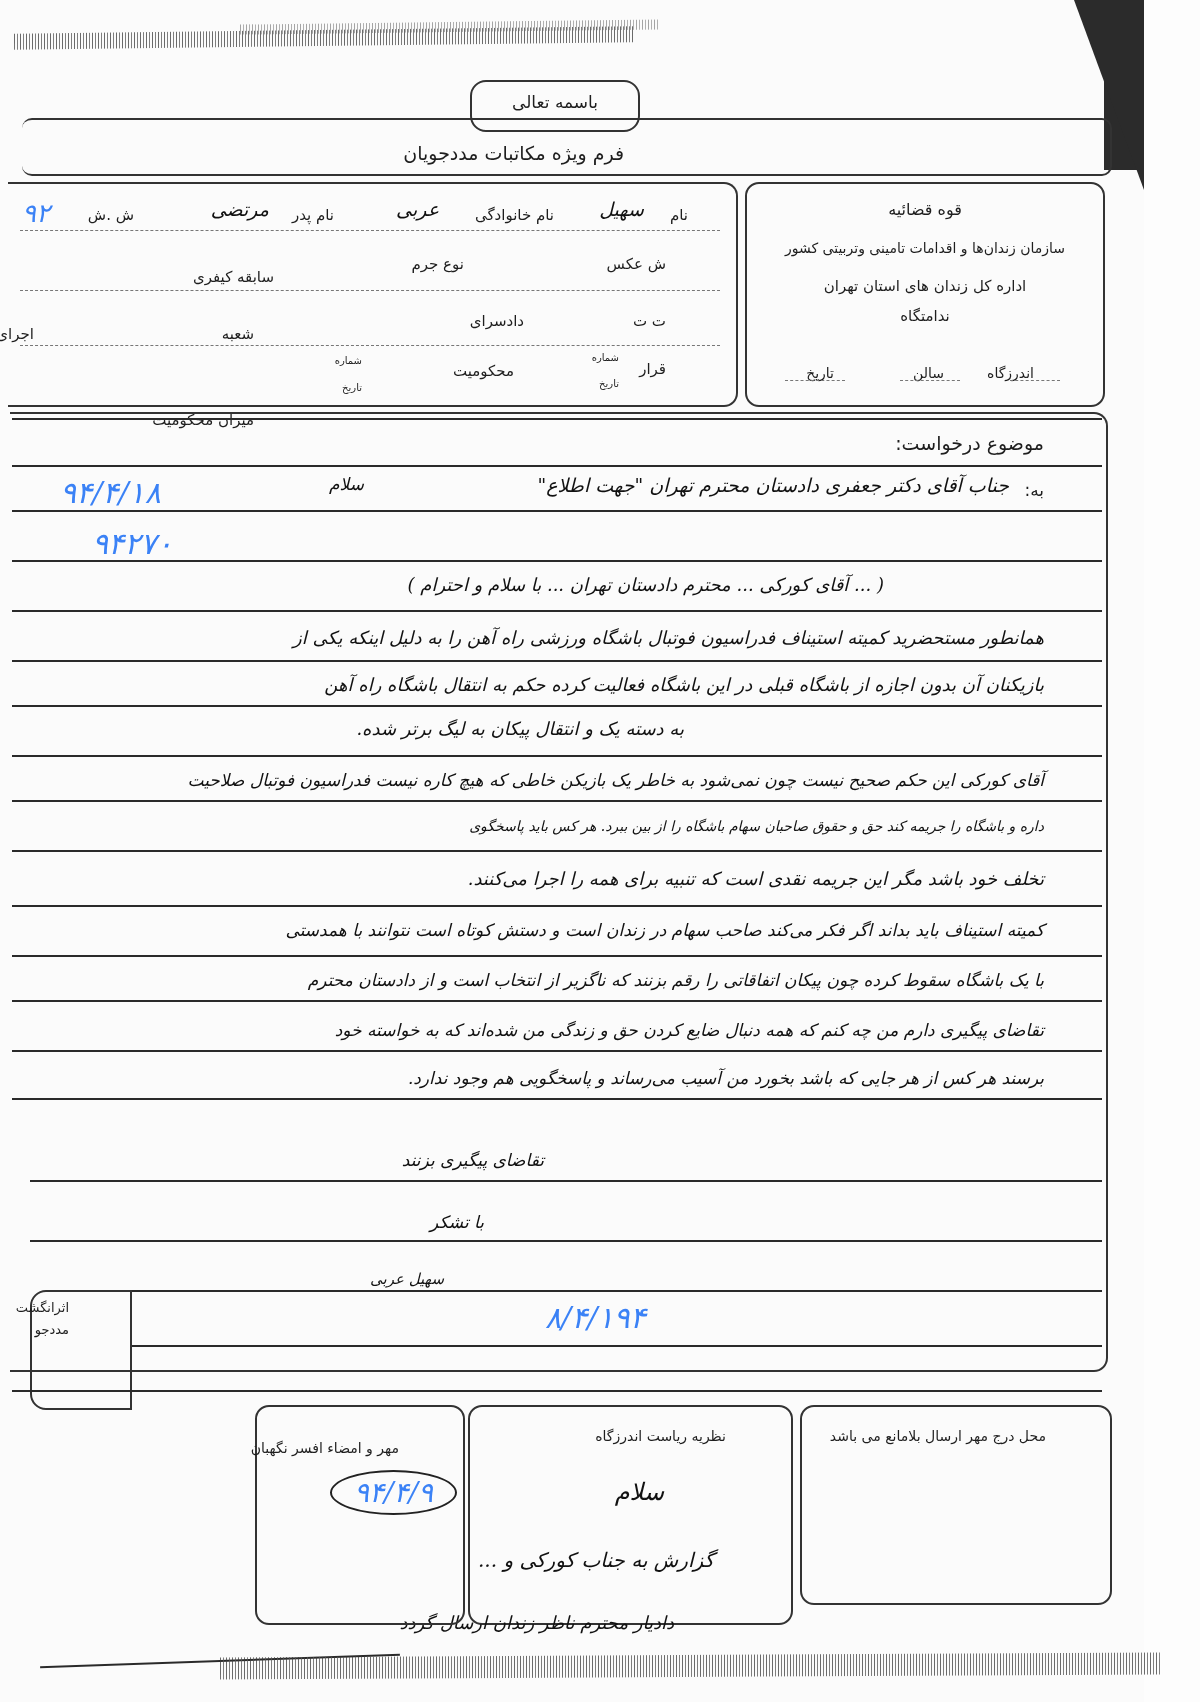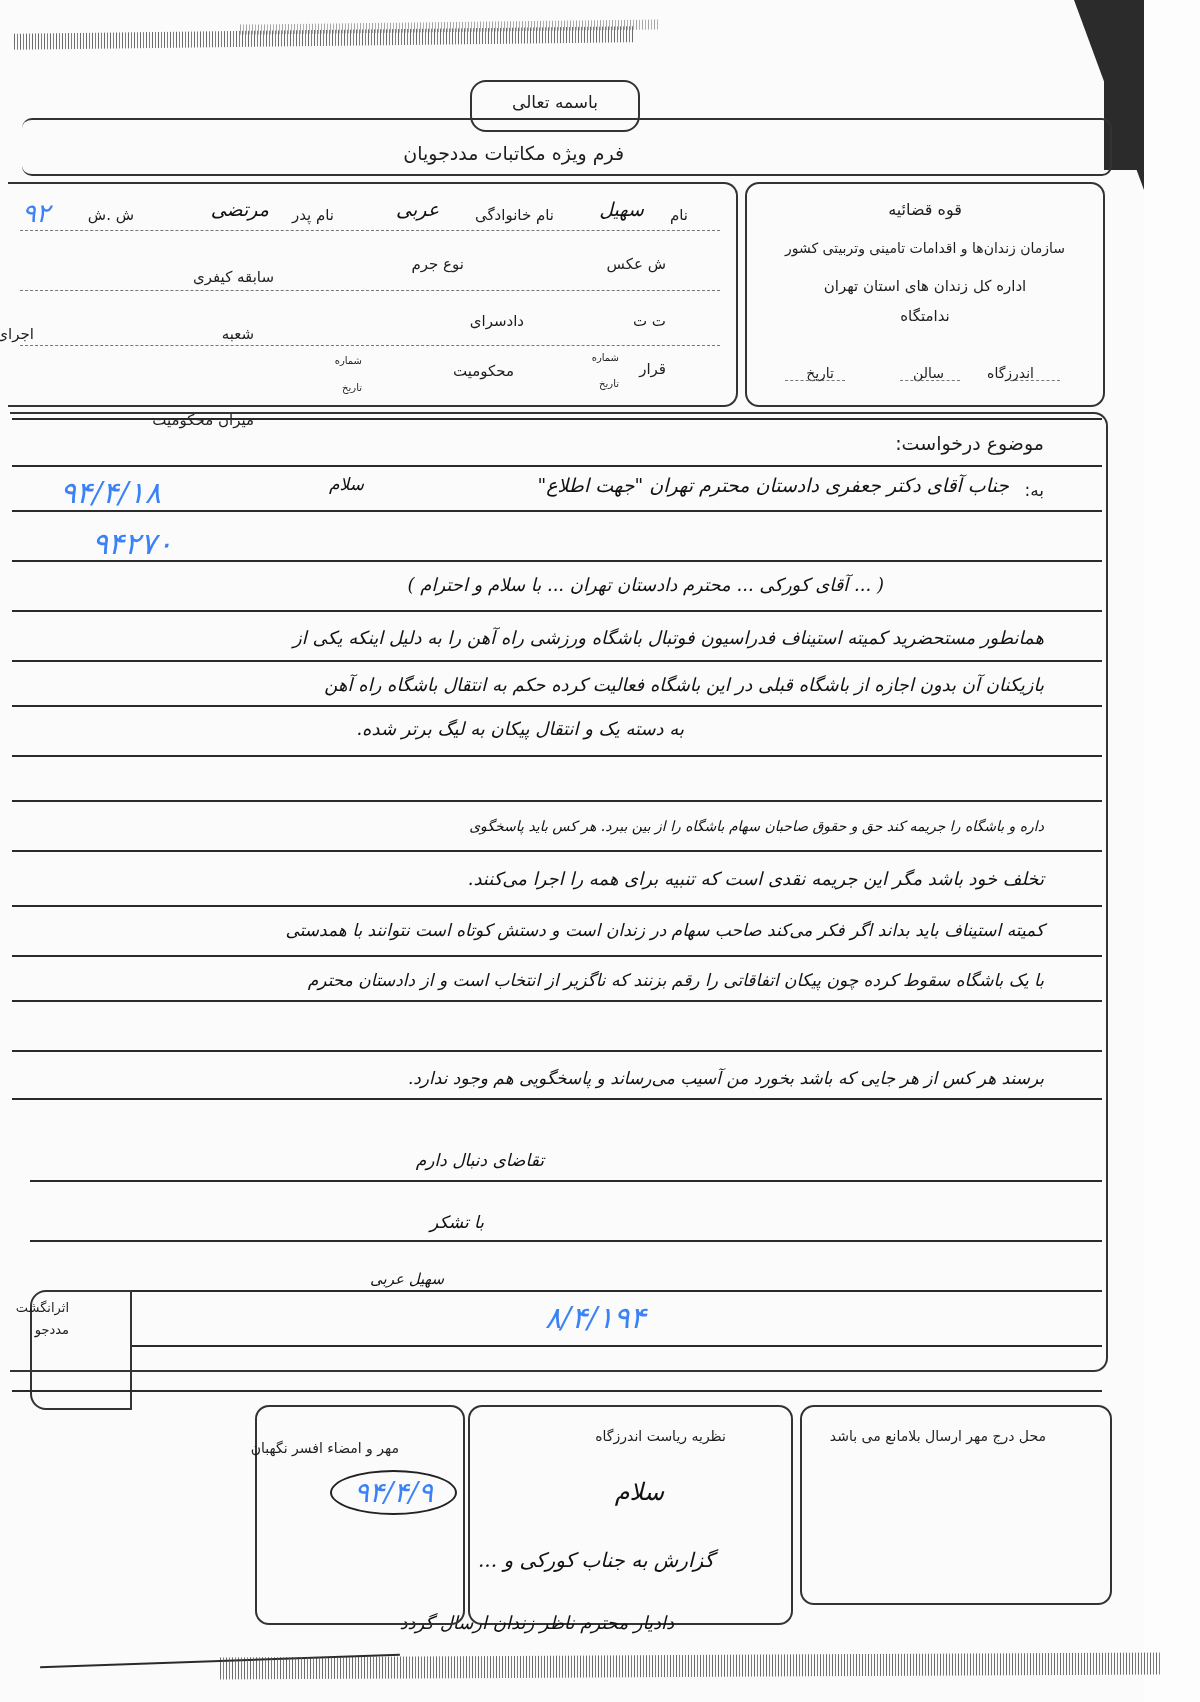--- a/index.html
+++ b/index.html
@@ -116,35 +116,37 @@
   <div class="hand" style="right:260px;top:574px;font-size:18px;">( ... آقای کورکی ... محترم دادستان تهران ... با سلام و احترام )</div>
   <div class="hline" style="left:12px;top:560px;width:1090px;"></div>
 
   <div class="hline" style="left:12px;top:610px;width:1090px;"></div>
   <div class="hand" style="right:100px;top:627px;font-size:18px;">همانطور مستحضرید کمیته استیناف فدراسیون فوتبال باشگاه ورزشی راه آهن را به دلیل اینکه یکی از</div>
   <div class="hline" style="left:12px;top:660px;width:1090px;"></div>
   <div class="hand" style="right:100px;top:674px;font-size:18px;">بازیکنان آن بدون اجازه از باشگاه قبلی در این باشگاه فعالیت کرده حکم به انتقال باشگاه راه آهن</div>
   <div class="hline" style="left:12px;top:705px;width:1090px;"></div>
   <div class="hand" style="right:460px;top:718px;font-size:18px;">به دسته یک و انتقال پیکان به لیگ برتر شده.</div>
   <div class="hline" style="left:12px;top:755px;width:1090px;"></div>
+  <div class="hand" style="right:100px;top:770px;font-size:17px;">آقای کورکی این حکم صحیح نیست چون نمی‌شود به خاطر یک بازیکن خاطی که هیچ کاره نیست فدراسیون فوتبال صلاحیت</div>
   <div class="hline" style="left:12px;top:800px;width:1090px;"></div>
   <div class="hand" style="right:100px;top:818px;font-size:14px;">داره و باشگاه را جریمه کند حق و حقوق صاحبان سهام باشگاه را از بین ببرد. هر کس باید پاسخگوی</div>
   <div class="hline" style="left:12px;top:850px;width:1090px;"></div>
   <div class="hand" style="right:100px;top:868px;font-size:18px;">تخلف خود باشد مگر این جریمه نقدی است که تنبیه برای همه را اجرا می‌کنند.</div>
   <div class="hline" style="left:12px;top:905px;width:1090px;"></div>
   <div class="hand" style="right:100px;top:920px;font-size:17px;">کمیته استیناف باید بداند اگر فکر می‌کند صاحب سهام در زندان است و دستش کوتاه است نتوانند با همدستی</div>
   <div class="hline" style="left:12px;top:955px;width:1090px;"></div>
   <div class="hand" style="right:100px;top:970px;font-size:17px;">با یک باشگاه سقوط کرده چون پیکان اتفاقاتی را رقم بزنند که ناگزیر از انتخاب است و از دادستان محترم</div>
   <div class="hline" style="left:12px;top:1000px;width:1090px;"></div>
+  <div class="hand" style="right:100px;top:1020px;font-size:17px;">تقاضای پیگیری دارم من چه کنم که همه دنبال ضایع کردن حق و زندگی من شده‌اند که به خواسته خود</div>
   <div class="hline" style="left:12px;top:1050px;width:1090px;"></div>
   <div class="hand" style="right:100px;top:1068px;font-size:17px;">برسند هر کس از هر جایی که باشد بخورد من آسیب می‌رساند و پاسخگویی هم وجود ندارد.</div>
   <div class="hline" style="left:12px;top:1098px;width:1090px;"></div>
 
   <div class="hline" style="left:30px;top:1180px;width:1072px;"></div>
-  <div class="hand" style="right:600px;top:1150px;font-size:17px;">تقاضای دنبال دارم</div>
+  <div class="hand" style="right:600px;top:1150px;font-size:17px;">تقاضای پیگیری بزنند</div>
   <div class="hline" style="left:30px;top:1240px;width:1072px;"></div>
   <div class="hand" style="right:660px;top:1212px;font-size:17px;">با تشکر</div>
   <div class="hline" style="left:130px;top:1290px;width:972px;"></div>
   <div class="hand" style="right:700px;top:1270px;font-size:15px;">سهیل عربی</div>
   <div class="num" style="left:545px;top:1300px;font-size:30px;">۸/۴/۱۹۴</div>
   <div class="hline" style="left:130px;top:1345px;width:972px;"></div>
 
   <div class="rbox fp-box"></div>
   <div class="printed" style="right:1075px;top:1300px;font-size:13px;">اثرانگشت</div>
   <div class="printed" style="right:1075px;top:1322px;font-size:13px;">مددجو</div>

